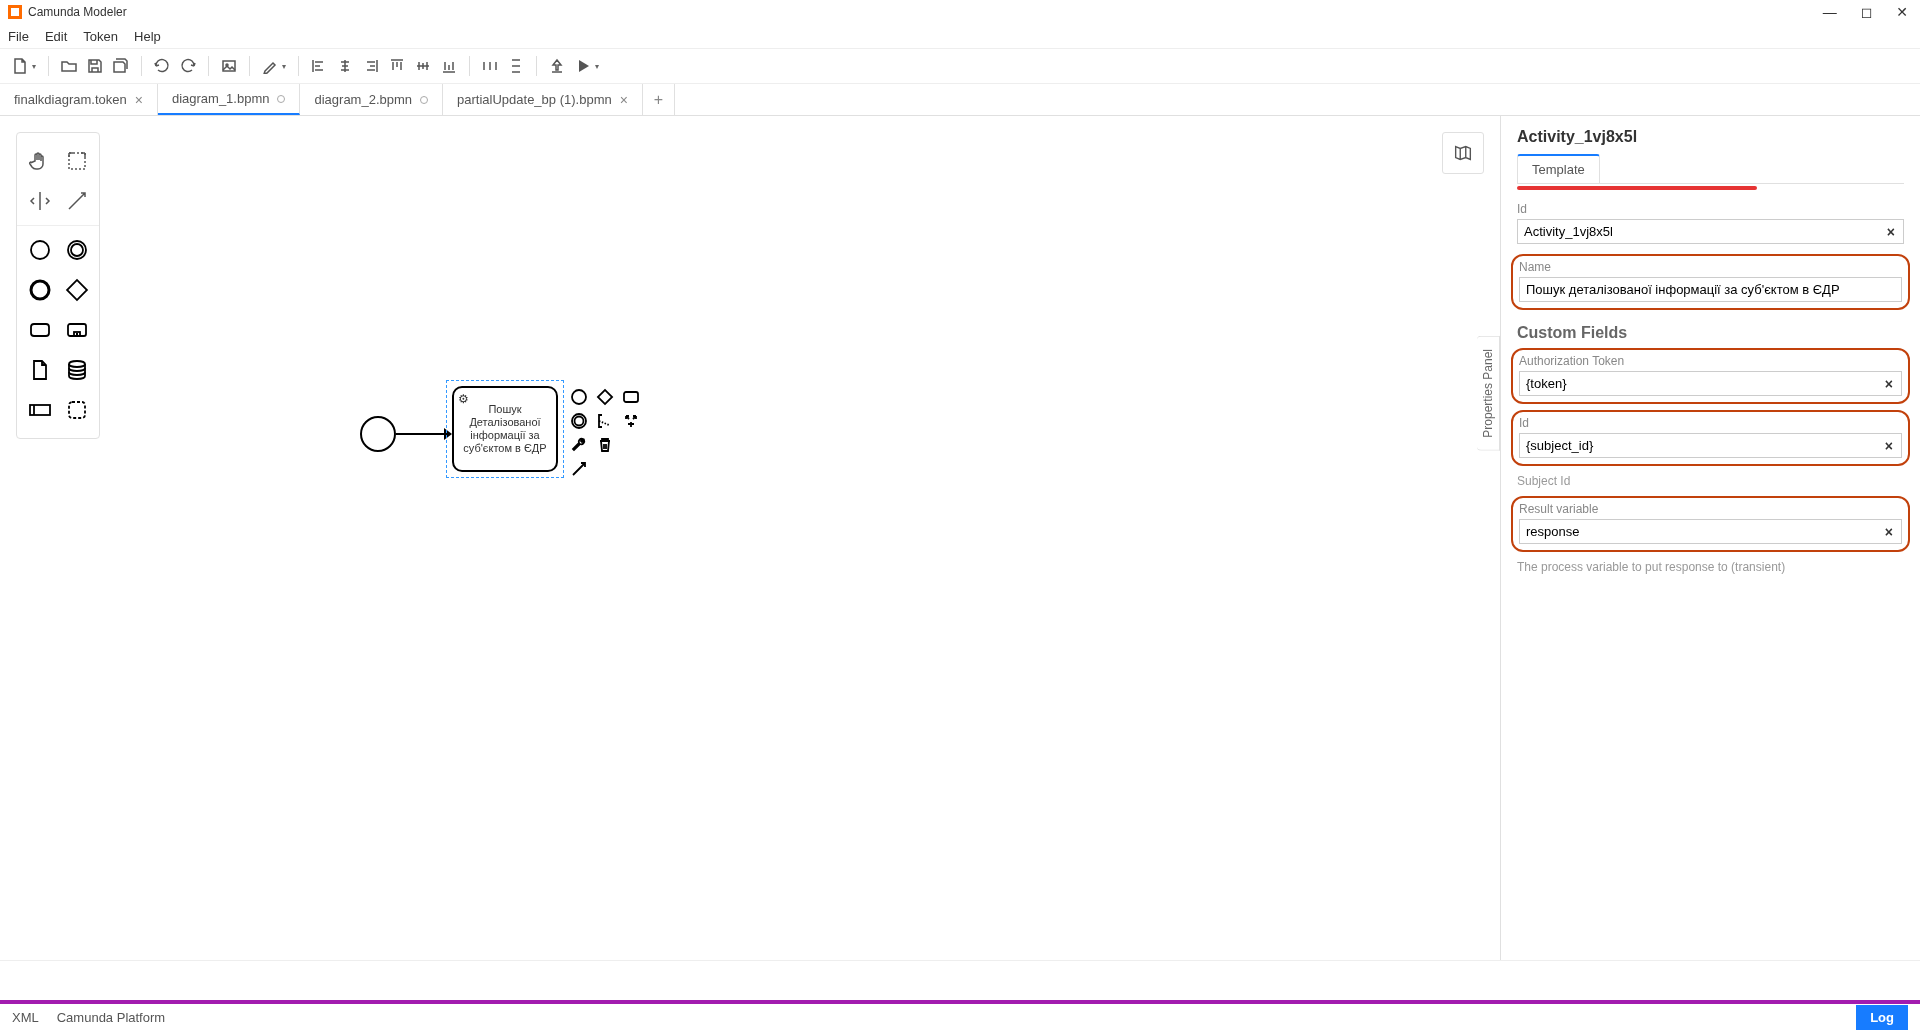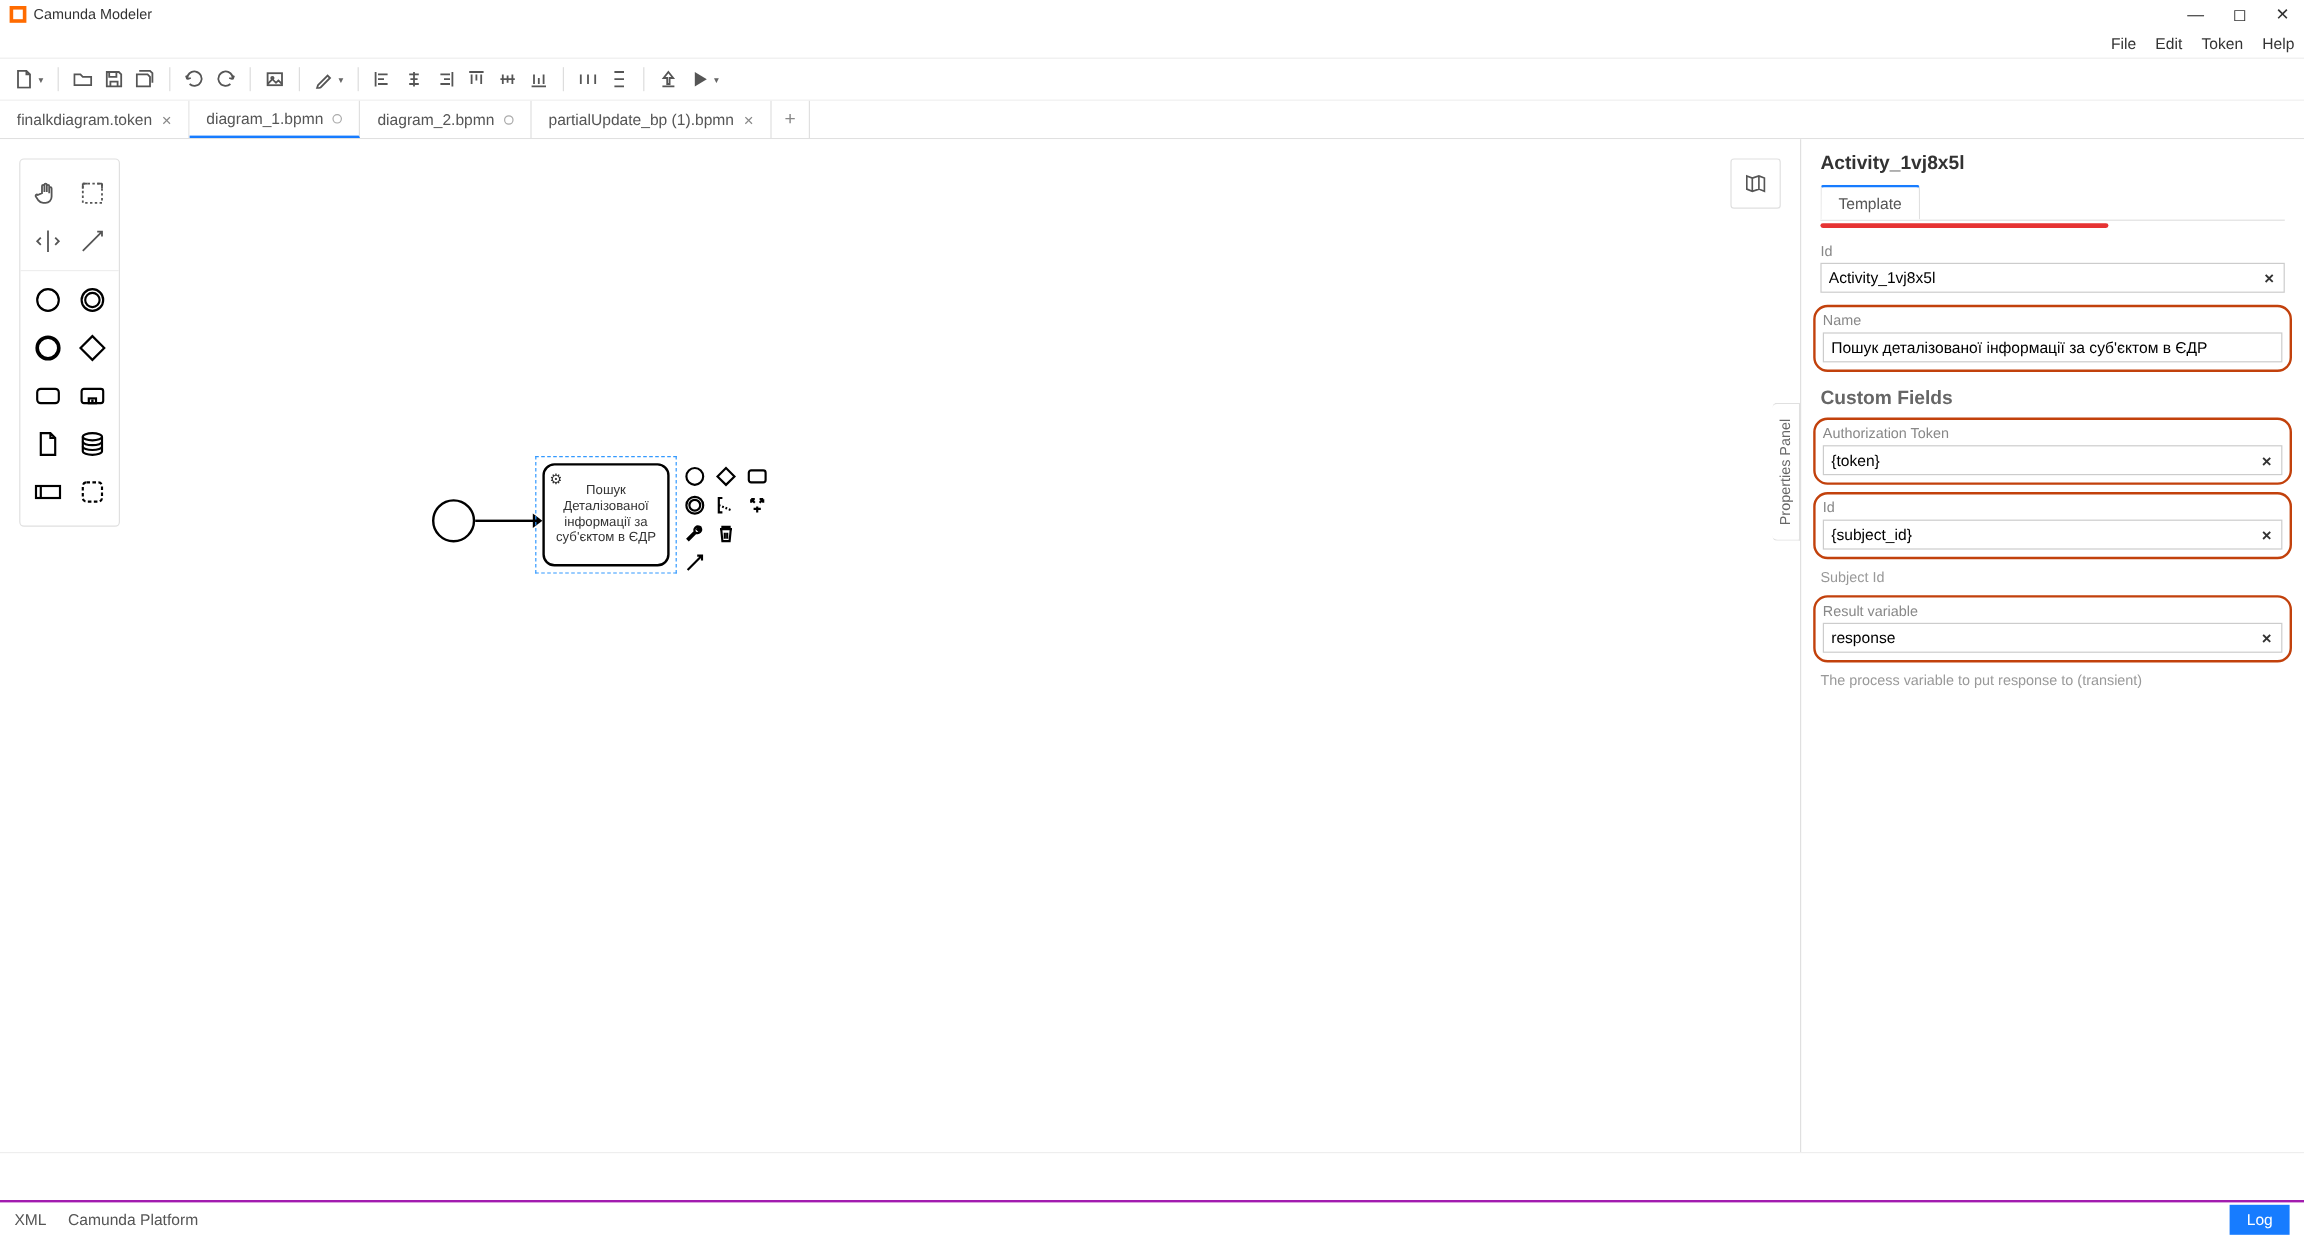--- a/index.html
+++ b/index.html
@@ -7,21 +7,21 @@
 
 
 .titlebar { height: 24px; display: flex; align-items: center; padding: 0 8px; background: #fff; }
 .titlebar .app-icon { width: 14px; height: 14px; background: #ff6b00; margin-right: 6px; position: relative; }
 .titlebar .app-icon::after { content: ""; position: absolute; inset: 3px; background: #fff; }
 .titlebar .title { font-size: 12px; color: #333; }
 .titlebar .win-controls { margin-left: auto; display: flex; gap: 24px; padding-right: 4px; }
 .titlebar .win-controls span { font-size: 14px; color: #333; cursor: default; }
 
 
-.menubar { height: 24px; display: flex; align-items: center; padding: 0 8px; gap: 16px; background: #fff; justify-content: flex-end; }
+.menubar { height: 24px; display: flex; align-items: center; padding: 0 8px; gap: 16px; background: #fff; }
 .menubar span { font-size: 13px; color: #333; }
 
 
 .toolbar { height: 36px; border-top: 1px solid #eee; border-bottom: 1px solid #eee; display: flex; align-items: center; padding: 0 8px; gap: 2px; background: #fff; }
 .toolbar .btn { width: 24px; height: 24px; display: flex; align-items: center; justify-content: center; position: relative; border-radius: 2px; }
 .toolbar .btn svg { width: 16px; height: 16px; }
 .toolbar .sep { width: 1px; height: 20px; background: #ddd; margin: 0 6px; }
 .toolbar .dropdown-arrow { font-size: 8px; color: #666; margin-left: -2px; margin-right: 4px; }
 
 
@@ -77,22 +77,22 @@
 .field label { display: block; font-size: 12px; color: #888; margin-bottom: 3px; }
 .input-wrap { position: relative; display: flex; align-items: center; border: 1px solid #ccc; background: #fff; }
 .input-wrap input, .input-wrap textarea { flex: 1; border: none; padding: 4px 6px; font-size: 13px; outline: none; background: transparent; font-family: inherit; resize: none; }
 .input-wrap .clear { padding: 0 8px; font-weight: bold; cursor: default; font-size: 14px; }
 .input-wrap.textarea { align-items: stretch; }
 .helper { font-size: 12px; color: #999; padding: 2px 16px 6px 16px; }
 .section-label { font-size: 16px; font-weight: bold; color: #666; padding: 8px 16px 4px 16px; }
 
 
 .bottom-spacer { height: 40px; border-top: 1px solid #eee; }
-.statusbar { height: 30px; background: #fff; border-top: 2px solid #a21caf; display: flex; align-items: center; padding: 0 12px; gap: 18px; font-size: 13px; color: #555; }
-.statusbar .log-btn { margin-left: auto; background: #177cff; color: #fff; padding: 5px 14px; font-size: 13px; }
+.statusbar { height: 30px; background: #fff; border-top: 4px solid #a21caf; display: flex; align-items: center; padding: 0 12px; gap: 18px; font-size: 13px; color: #555; }
+.statusbar .log-btn { margin-left: auto; background: #177cff; color: #fff; padding: 5px 14px; font-size: 13px; font-weight: bold; }
 
 .icon-stroke { stroke: #555; fill: none; stroke-width: 1.5; }
 .icon-black { stroke: #000; fill: none; stroke-width: 1.8; }
 </style>
 </head>
 <body>
 
 <div class="titlebar">
   <div class="app-icon"></div>
   <span class="title">Camunda Modeler</span>

